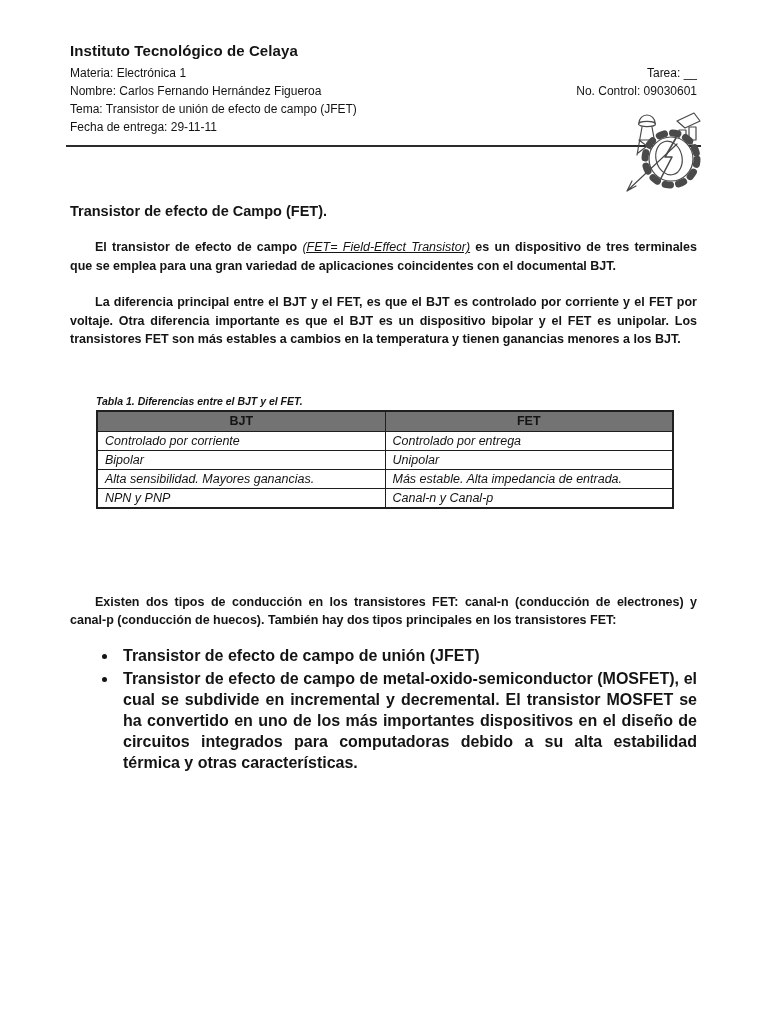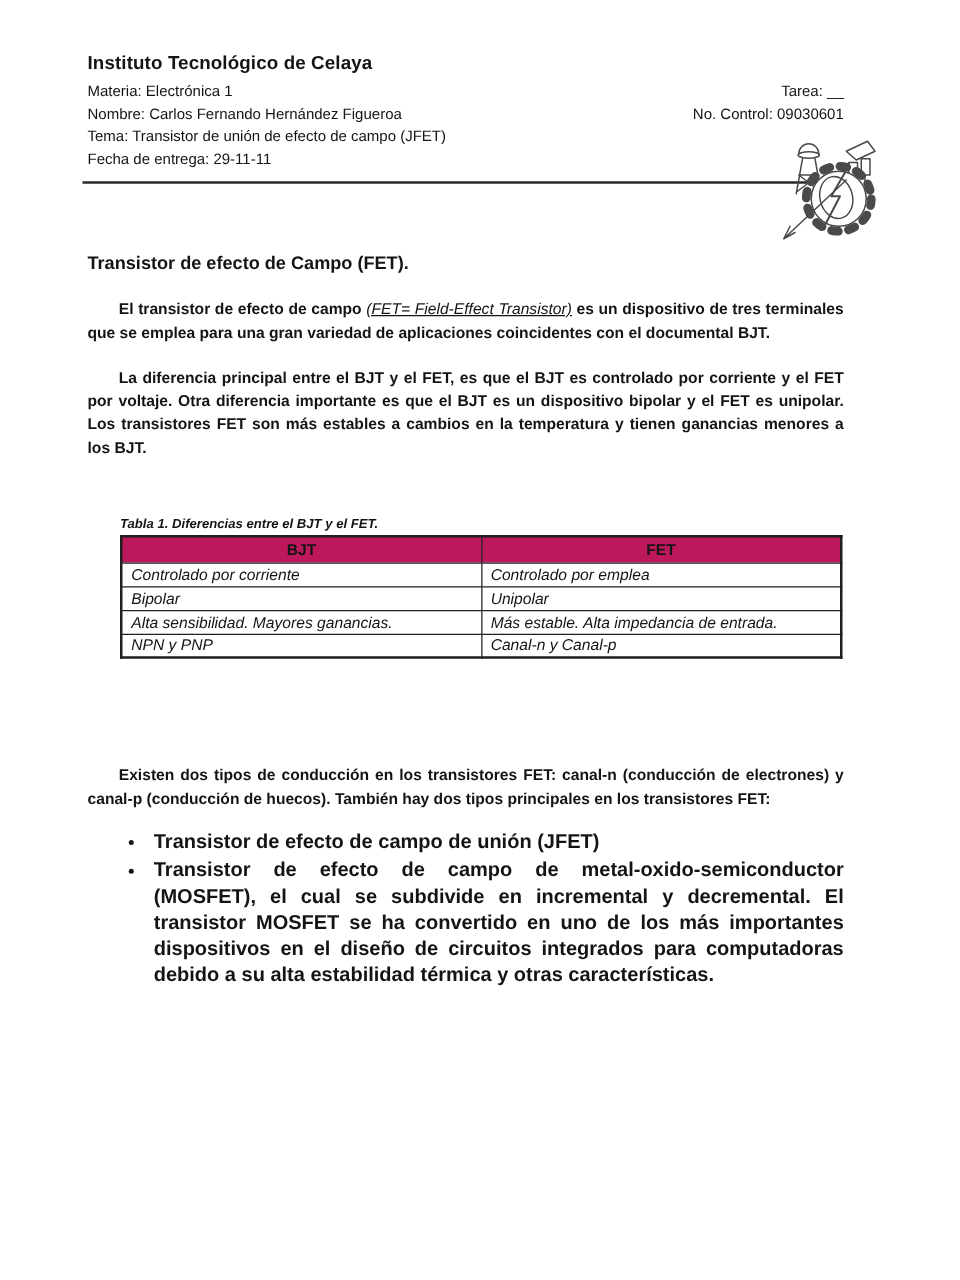--- a/index.html
+++ b/index.html
@@ -2,21 +2,21 @@
 <html><head>
 <meta charset="utf-8">
 <style>
   * { margin:0; padding:0; box-sizing:border-box; }
   html,body { background:#e9e9e9; }
   .page {
     width:768px; height:1024px; margin:0 auto; position:relative;
     background:#ffffff; color:#141414; overflow:hidden;
     font-family:"Liberation Sans", sans-serif;
   }
-  .content { padding:42px 93px 0 70px; }
+  .content { padding:42px 71px 0 70px; }
 
   
   .institution { font-size:15px; font-weight:bold; margin-bottom:5px; letter-spacing:.1px; }
   .meta-line { display:flex; justify-content:space-between; font-size:12px; line-height:18px; }
   .meta-right { text-align:center; }
 
   
   .logo-wrap { position:absolute; top:109px; left:615px; width:94px; height:88px; }
 
   
@@ -27,21 +27,21 @@
   .section-heading { font-size:14.5px; font-weight:bold; margin-top:56px; }
   p.body { font-size:12.5px; line-height:18.5px; text-align:justify; text-indent:25px; margin-top:19px; font-weight:600; }
   p.body .it { font-style:italic; font-weight:400;text-decoration:underline; }
   p.p2 { margin-top:18px; }
   p.p3 { margin-top:84px; }
 
   
   .table-caption { font-size:10.5px; font-weight:bold; font-style:italic; margin:46px 0 3px 26px; }
   table.cmp { border-collapse:collapse; margin-left:26px; width:578px; border:2px solid #1f1f1f; table-layout:fixed; }
   table.cmp th {
-    background:#be185d; font-size:12.5px; font-weight:bold; text-align:center;
+    background:#737373; font-size:12.5px; font-weight:bold; text-align:center;
     border:1px solid #1f1f1f; height:21px; padding:1px 0;
   }
   table.cmp td {
     font-size:12.5px; font-style:italic; border:1px solid #1f1f1f;
     height:19px; padding:1px 4px 1px 7px; font-weight:500;
   }
 
   
   ul.types { margin:15px 0 0 0; padding-left:48px; font-size:16px; }
   ul.types li { text-align:justify; line-height:21px; padding-left:5px; margin-bottom:2px; font-weight:600; }
@@ -108,21 +108,21 @@
     <table class="cmp">
       <thead>
         <tr>
           <th>BJT</th>
           <th>FET</th>
         </tr>
       </thead>
       <tbody>
         <tr>
           <td>Controlado por corriente</td>
-          <td>Controlado por emplea</td>
+          <td>Controlado por entrega</td>
         </tr>
         <tr>
           <td>Bipolar</td>
           <td>Unipolar</td>
         </tr>
         <tr>
           <td>Alta sensibilidad. Mayores ganancias.</td>
           <td>Más estable. Alta impedancia de entrada.</td>
         </tr>
         <tr>

